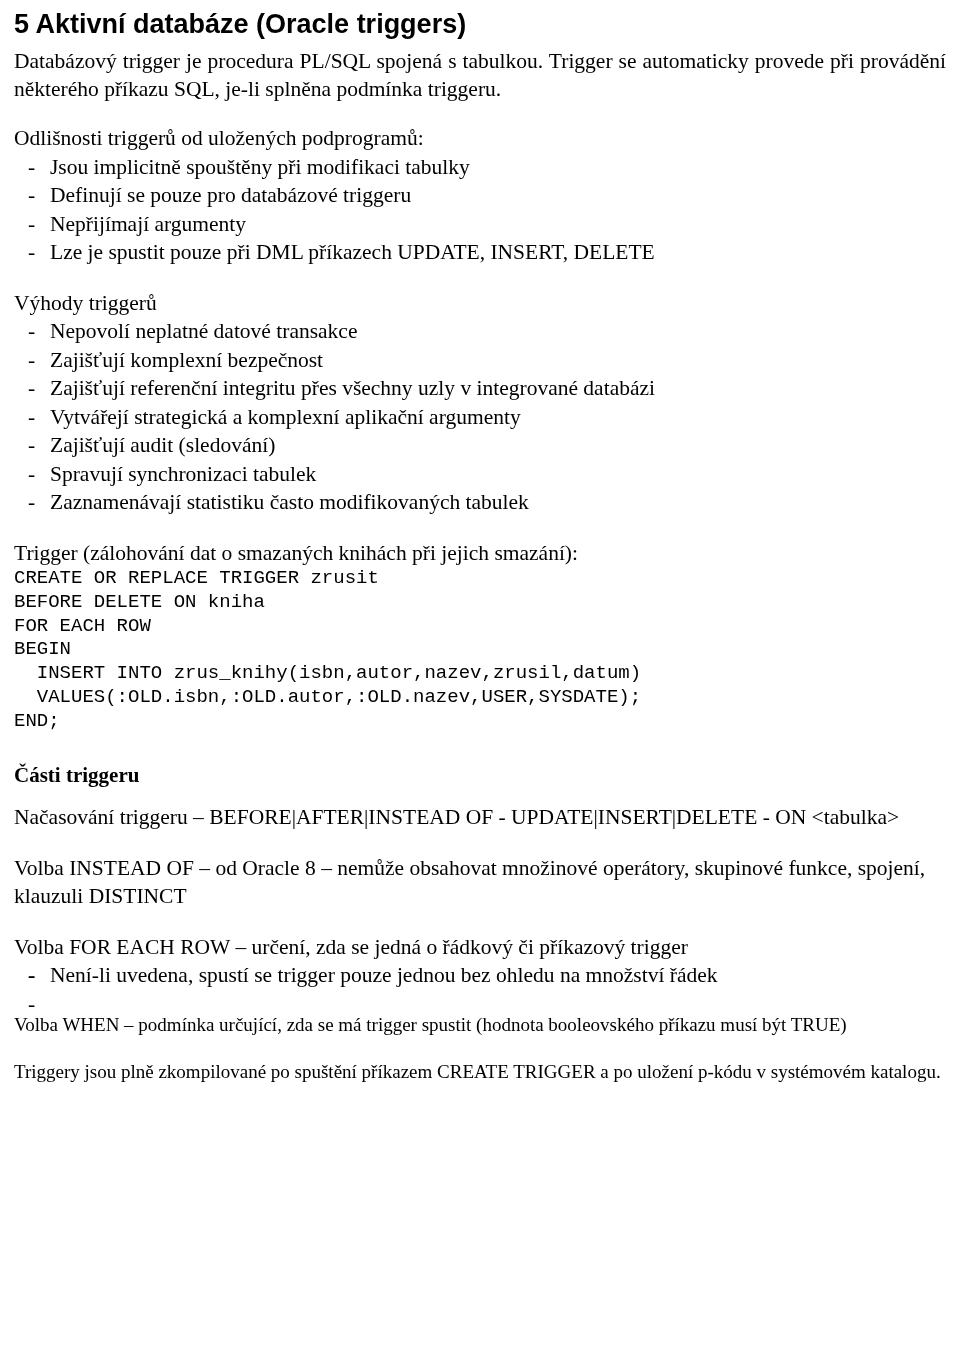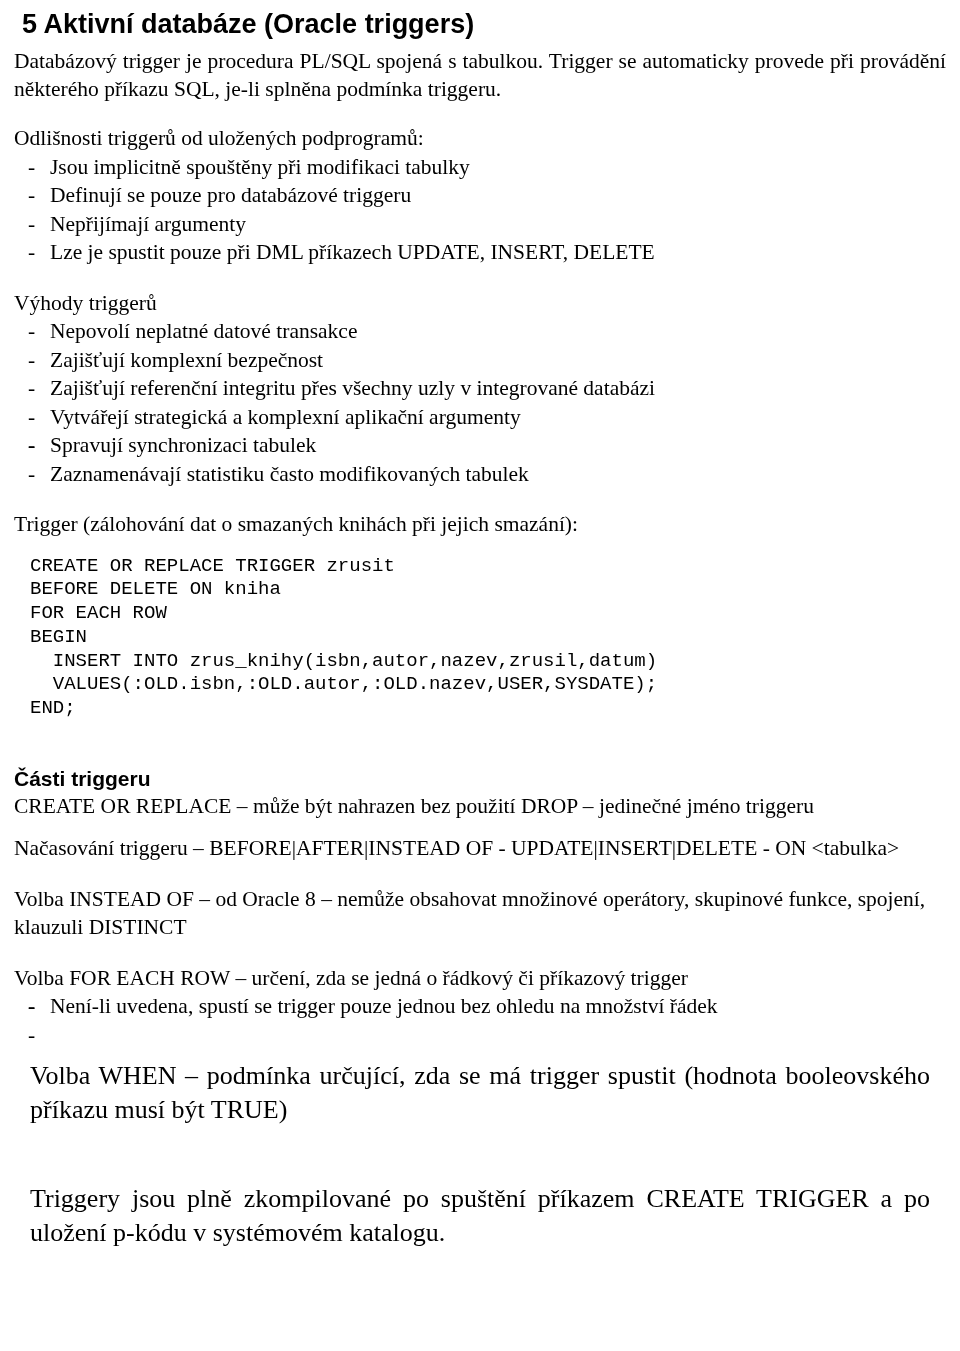--- a/index.html
+++ b/index.html
@@ -21,21 +21,21 @@
     padding: 0;
     box-sizing: border-box;
   }
   .content {
     padding: 8px 14px 0 14px;
   }
   h1.section-title {
     font-family: "Liberation Sans", sans-serif;
     font-size: 27px;
     font-weight: bold;
-    margin: 0 0 6px 8px;
+    margin: 0 0 6px 0;
     letter-spacing: 0px;
     line-height: 1.2;
   }
   .intro {
     font-size: 21.5px;
     line-height: 1.30;
     margin: 8px 0 20px 0;
     text-align: justify;
   }
   .block {
@@ -61,37 +61,37 @@
   .list li .dash {
     position: absolute;
     left: 14px;
     top: 0;
   }
   .code {
     font-family: "Liberation Mono", monospace;
     font-size: 19px;
     line-height: 1.25;
     white-space: pre;
-    margin: 16px;
+    margin: 0;
   }
   h2.sub-title {
-    font-family: Liberation Sans, sans-serif;
+    font-family: Liberation Serif, serif;
     font-size: 21px;
     font-weight: bold;
     margin: 0 0 1px 0;
   }
   .para {
     font-size: 21.5px;
     line-height: 1.325;
     margin: 0;
   }
   .para-just {
-    font-size: 26px;
+    font-size: 19px;
     line-height: 1.325;
-    margin: 16px;
+    margin: 0;
     text-align: justify;
   }
 </style>
 </head>
 <body>
 
 <div class="page">
   <div class="content">
 
     <h1 class="section-title">5 Aktivní databáze (Oracle triggers)</h1>
@@ -107,40 +107,39 @@
     </ul>
 
     <div class="gap-md"></div>
 
     <div class="block">Výhody triggerů</div>
     <ul class="list">
       <li><span class="dash">-</span><span>Nepovolí neplatné datové transakce</span></li>
       <li><span class="dash">-</span><span>Zajišťují komplexní bezpečnost</span></li>
       <li><span class="dash">-</span><span>Zajišťují referenční integritu přes všechny uzly v integrované databázi</span></li>
       <li><span class="dash">-</span><span>Vytvářejí strategická a komplexní aplikační argumenty</span></li>
-      <li><span class="dash">-</span></li>
+      <li><span class="dash">-</span><span>Zajišťují audit (sledování)</span></li>
       <li><span class="dash">-</span><span>Spravují synchronizaci tabulek</span></li>
       <li><span class="dash">-</span><span>Zaznamenávají statistiku často modifikovaných tabulek</span></li>
     </ul>
 
     <div class="gap-md"></div>
 
     <div class="block">Trigger (zálohování dat o smazaných knihách při jejich smazání):</div>
     <pre class="code">CREATE OR REPLACE TRIGGER zrusit
 BEFORE DELETE ON kniha
 FOR EACH ROW
 BEGIN
   INSERT INTO zrus_knihy(isbn,autor,nazev,zrusil,datum)
   VALUES(:OLD.isbn,:OLD.autor,:OLD.nazev,USER,SYSDATE);
 END;</pre>
 
     <div class="gap-lg"></div>
 
     <h2 class="sub-title">Části triggeru</h2>
-    <p class="para">CREATE OR REPLACE – může být nahrazen bez použití DROP – jedinečné jméno triggeru</p>
 
     <div class="gap-sm"></div>
     <p class="para">Načasování triggeru – BEFORE|AFTER|INSTEAD OF - UPDATE|INSERT|DELETE - ON &lt;tabulka&gt;</p>
 
     <div class="gap-md"></div>
     <p class="para">Volba INSTEAD OF – od Oracle 8 – nemůže obsahovat množinové operátory, skupinové funkce, spojení, klauzuli DISTINCT</p>
 
     <div class="gap-md"></div>
     <p class="para">Volba FOR EACH ROW – určení, zda se jedná o řádkový či příkazový trigger</p>
     <ul class="list">

